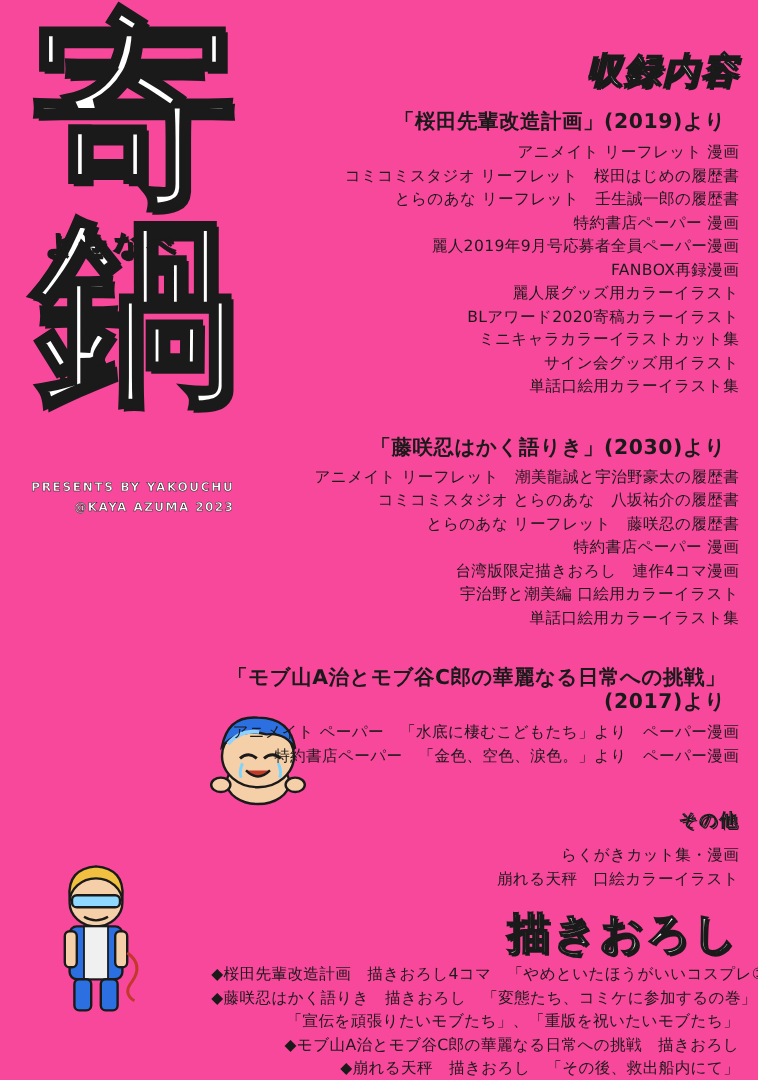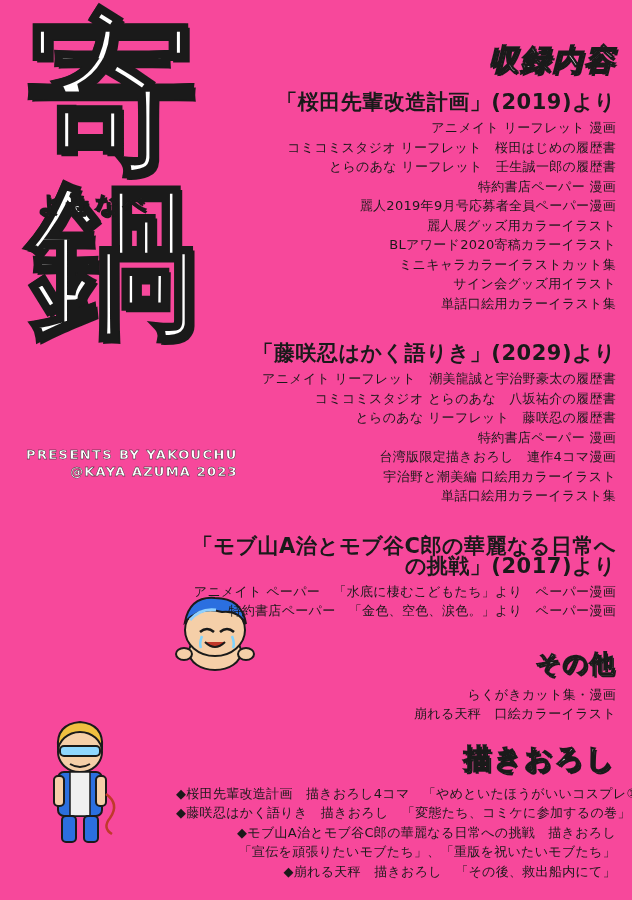--- a/index.html
+++ b/index.html
@@ -56,25 +56,24 @@
     color: #ffffff;
     -webkit-text-stroke: 1.6px #1a1a1a;
     text-shadow: 1.5px 1.5px 0 #1a1a1a;
     letter-spacing: 6px;
   }
   .credit {
     position: absolute;
     left: 26px;
     top: 398px;
     color: #ffffff;
-    font-size: 13px;
+    font-size: 10px;
     font-weight: bold;
     letter-spacing: 1.4px;
     line-height: 17px;
-    margin-top: 48px;
     -webkit-text-stroke: 0.4px #1a1a1a;
   }
   .credit div:last-child { letter-spacing: 1.2px; text-align: right; }
 
   
   .content {
     position: absolute;
     right: 16px;
     top: 42px;
     width: 440px;
@@ -87,50 +86,50 @@
     font-weight: bold;
     color: #ffffff;
     -webkit-text-stroke: 1.2px #1a1a1a;
     text-shadow: 2px 2px 0 #1a1a1a;
     letter-spacing: 2px;
     margin: 0 0 8px 0;
     line-height: 36px;
     font-style: italic;
   }
   .work-title {
-    font-size: 21px;
+    font-size: 17px;
     font-weight: bold;
     color: #1a1a1a;
-    margin: 14px 0 6px 0;
+    margin: 14px 11px 6px 0;
     letter-spacing: 0.5px;
     line-height: 20px;
   }
   .item {
     font-size: 13px;
     color: #1a1a1a;
     line-height: 19.5px;
     letter-spacing: 0.3px;
     white-space: pre;
   }
   .gap-sm { height: 8px; }
   .gap-md { height: 16px; }
   .sub-head {
     font-family: "DejaVu Serif", "Liberation Serif", serif;
-    font-size: 25px;
-    font-weight: bold;
+    font-size: 15px;
+    font-weight: normal;
     color: #ffffff;
     -webkit-text-stroke: 1px #1a1a1a;
     text-shadow: 1.6px 1.6px 0 #1a1a1a;
     letter-spacing: 1.5px;
     margin: 12px 0 6px 0;
     line-height: 30px;
   }
   .big-head {
     font-family: "DejaVu Serif", "Liberation Serif", serif;
-    font-size: 28px;
+    font-size: 36px;
     font-weight: bold;
     color: #ffffff;
     -webkit-text-stroke: 1.2px #1a1a1a;
     text-shadow: 2px 2px 0 #1a1a1a;
     letter-spacing: 2px;
     margin: 10px 0 8px 0;
     line-height: 34px;
   }
 
   
@@ -195,29 +194,30 @@
   <div class="content">
 
     <div class="section-head">収録内容</div>
 
     <div class="work-title">「桜田先輩改造計画」(2019)より</div>
     <div class="item">アニメイト リーフレット 漫画</div>
     <div class="item">コミコミスタジオ リーフレット　桜田はじめの履歴書</div>
     <div class="item">とらのあな リーフレット　壬生誠一郎の履歴書</div>
     <div class="item">特約書店ペーパー 漫画</div>
     <div class="item">麗人2019年9月号応募者全員ペーパー漫画</div>
+    <div class="item">FANBOX再録漫画</div>
     <div class="item">麗人展グッズ用カラーイラスト</div>
     <div class="item">BLアワード2020寄稿カラーイラスト</div>
     <div class="item">ミニキャラカラーイラストカット集</div>
     <div class="item">サイン会グッズ用イラスト</div>
     <div class="item">単話口絵用カラーイラスト集</div>
 
     <div class="gap-md"></div>
 
-    <div class="work-title">「藤咲忍はかく語りき」(2029)より</div>
+    <div class="work-title">「藤咲忍はかく語りき」(2030)より</div>
     <div class="item">アニメイト リーフレット　潮美龍誠と宇治野豪太の履歴書</div>
     <div class="item">コミコミスタジオ とらのあな　八坂祐介の履歴書</div>
     <div class="item">とらのあな リーフレット　藤咲忍の履歴書</div>
     <div class="item">特約書店ペーパー 漫画</div>
     <div class="item">台湾版限定描きおろし　連作4コマ漫画</div>
     <div class="item">宇治野と潮美編 口絵用カラーイラスト</div>
     <div class="item">単話口絵用カラーイラスト集</div>
 
     <div class="gap-md"></div>
 
@@ -229,18 +229,18 @@
 
     <div class="sub-head">その他</div>
     <div class="item">らくがきカット集・漫画</div>
     <div class="item">崩れる天秤　口絵カラーイラスト</div>
 
     <div class="gap-sm"></div>
 
     <div class="big-head">描きおろし</div>
     <div class="item">◆桜田先輩改造計画　描きおろし4コマ　「やめといたほうがいいコスプレ①、②」</div>
     <div class="item">◆藤咲忍はかく語りき　描きおろし　「変態たち、コミケに参加するの巻」</div>
+    <div class="item">「宣伝を頑張りたいモブたち」、「重版を祝いたいモブたち」</div>
     <div class="item">◆モブ山A治とモブ谷C郎の華麗なる日常への挑戦　描きおろし</div>
-    <div class="item">「宣伝を頑張りたいモブたち」、「重版を祝いたいモブたち」</div>
     <div class="item">◆崩れる天秤　描きおろし　「その後、救出船内にて」</div>
 
   </div>
 </div>
 
 </body></html>

